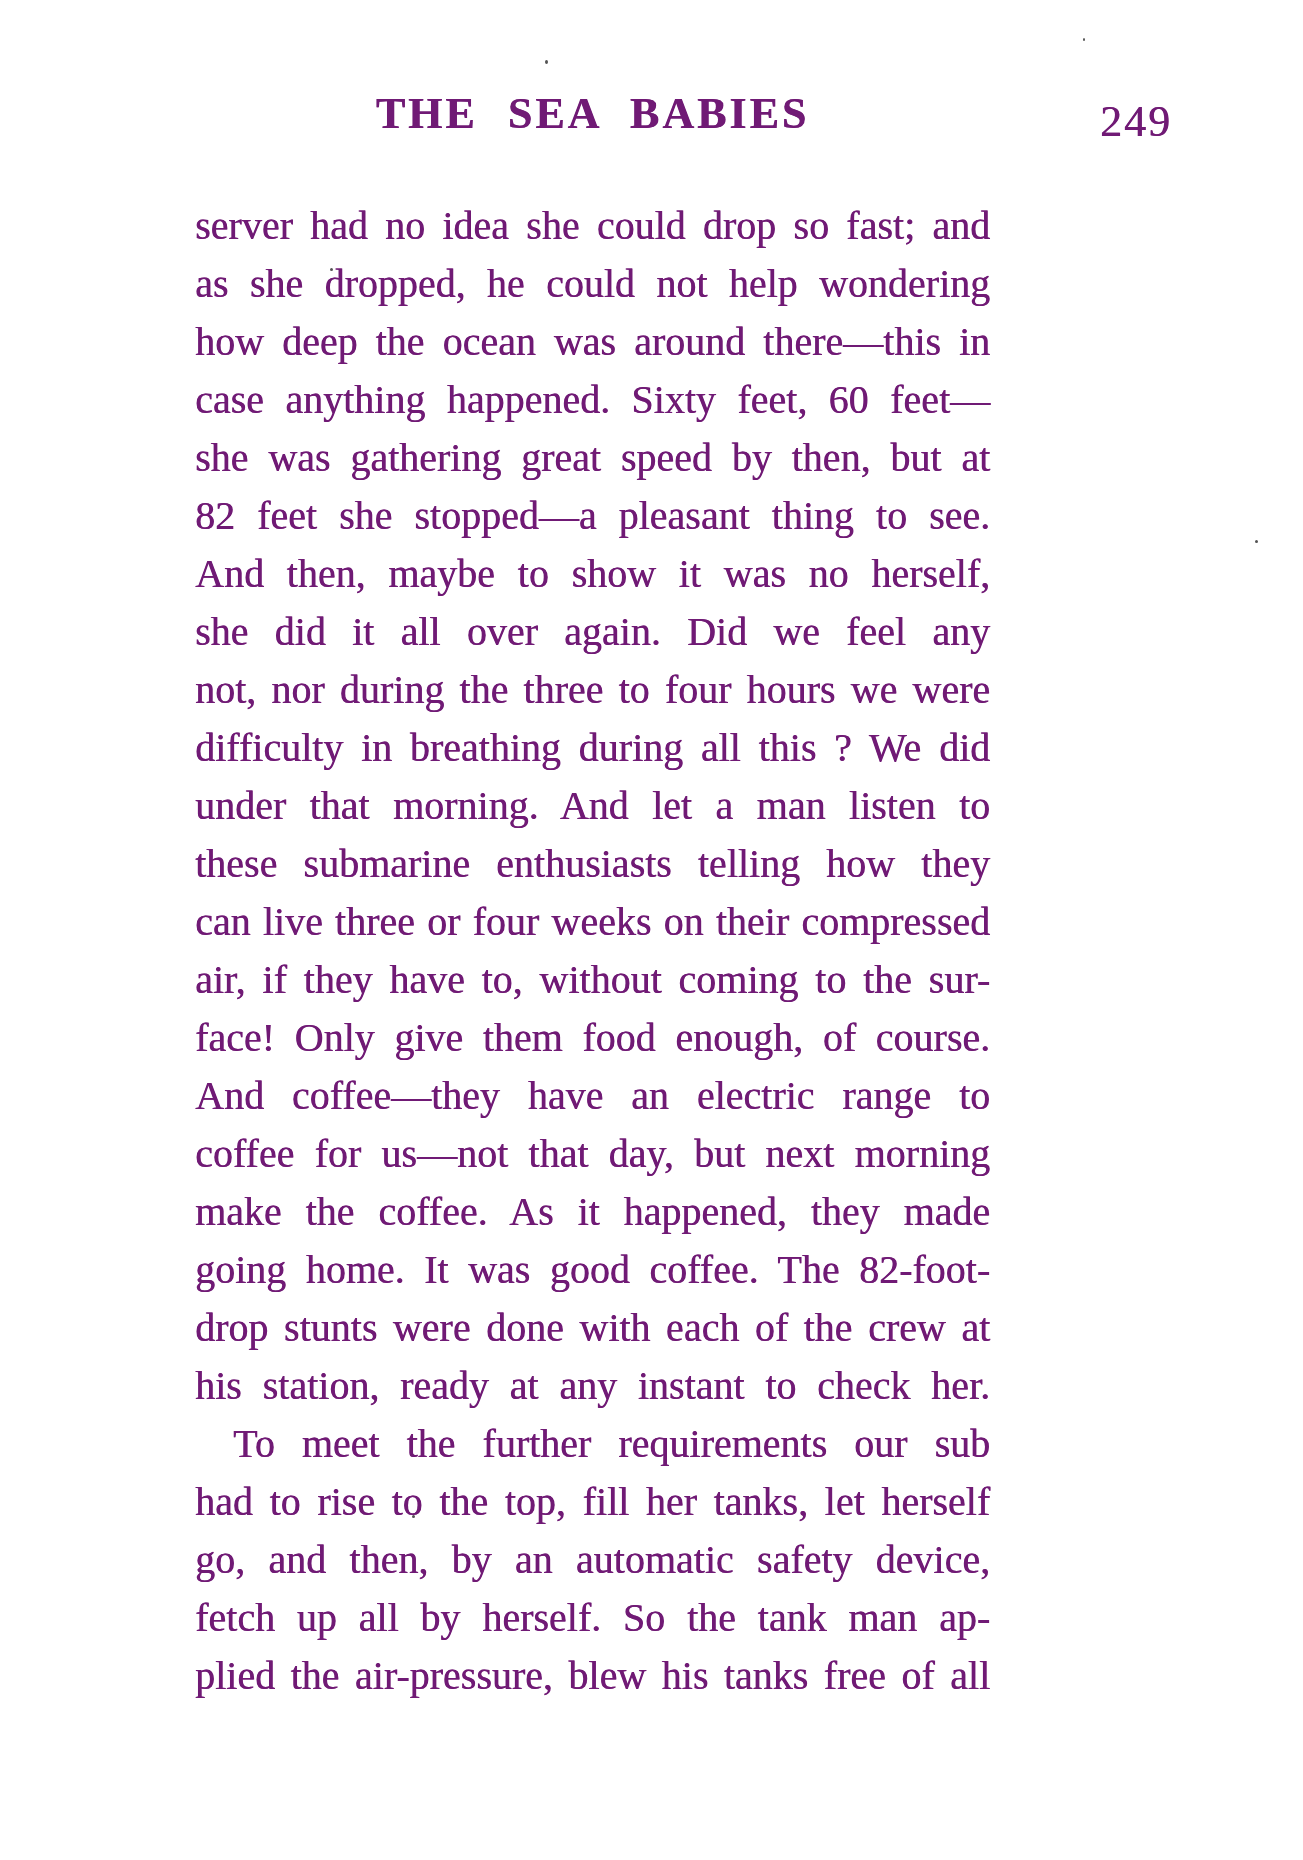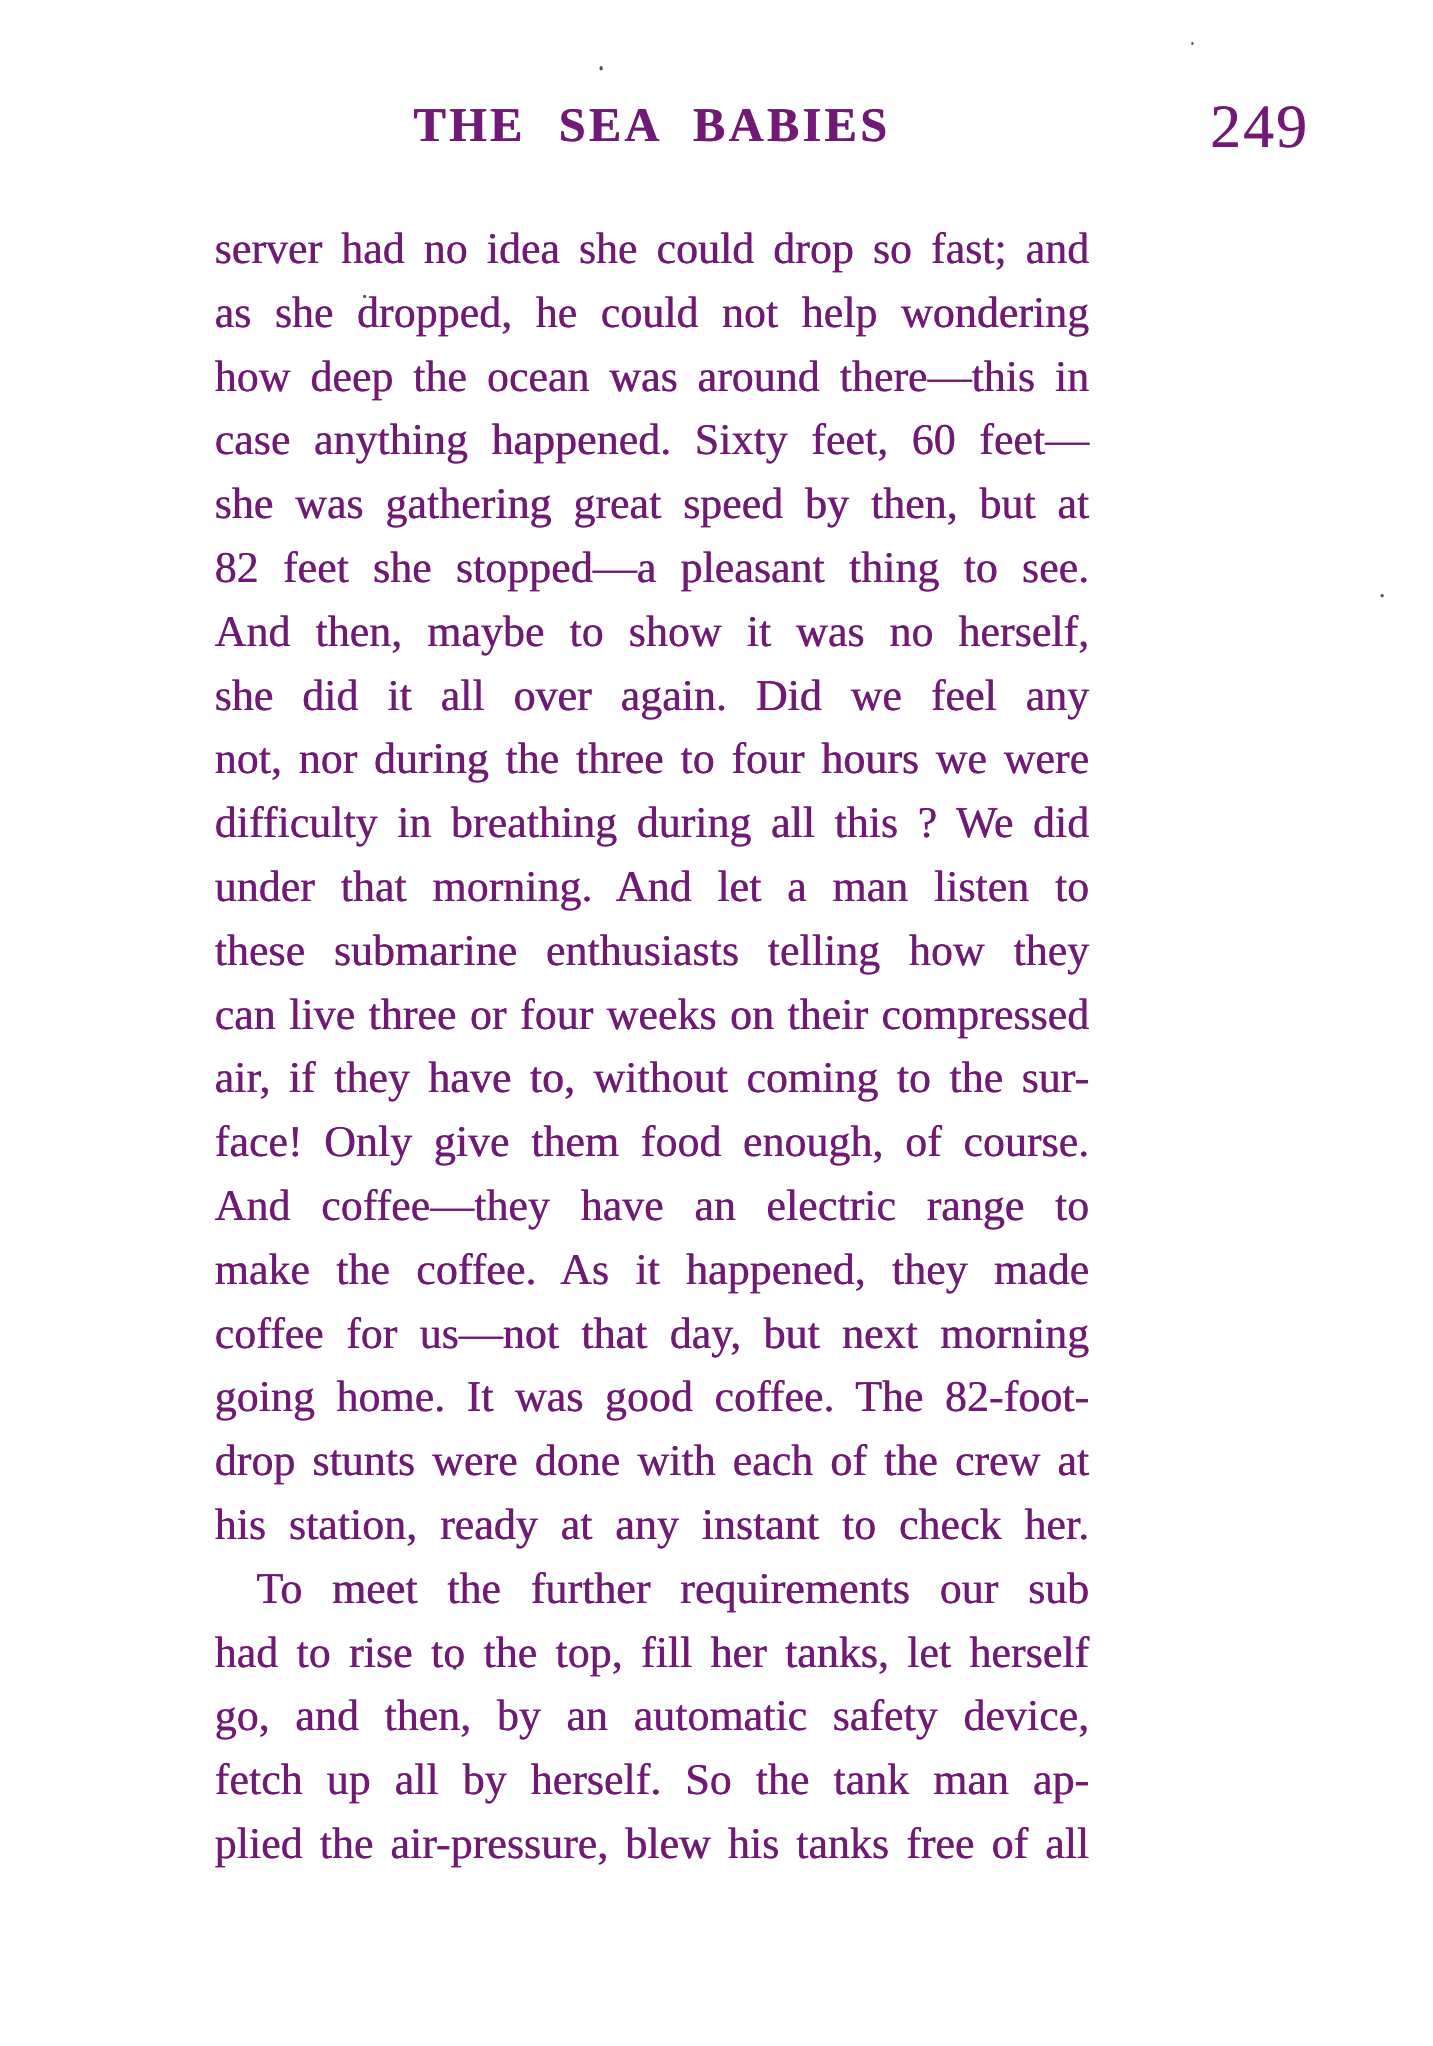--- a/index.html
+++ b/index.html
@@ -23,23 +23,23 @@
     width: 795px;
     text-align: center;
     font-size: 44px;
     letter-spacing: 3px;
     word-spacing: 16px;
     font-weight: bold;
     text-shadow: 0.5px 0 0 currentColor;
   }
   .page-number {
     position: absolute;
-    top: 84px;
+    top: 96px;
     left: 1100px;
-    font-size: 56px;
+    font-size: 44px;
     letter-spacing: 2px;
     text-shadow: 0.5px 0 0 currentColor;
   }
   .text-block {
     position: absolute;
     top: 197px;
     left: 195px;
     width: 795px;
   }
   .para {
@@ -91,22 +91,22 @@
       <div class="line">And then, maybe to show it was no herself,</div>
       <div class="line">she did it all over again. Did we feel any</div>
       <div class="line">not, nor during the three to four hours we were</div>
       <div class="line">difficulty in breathing during all this ? We did</div>
       <div class="line">under that morning. And let a man listen to</div>
       <div class="line">these submarine enthusiasts telling how they</div>
       <div class="line">can live three or four weeks on their compressed</div>
       <div class="line">air, if they have to, without coming to the sur-</div>
       <div class="line">face! Only give them food enough, of course.</div>
       <div class="line">And coffee—they have an electric range to</div>
+      <div class="line">coffee for us—not that day, but next morning</div>
       <div class="line">make the coffee. As it happened, they made</div>
-      <div class="line">coffee for us—not that day, but next morning</div>
       <div class="line">going home. It was good coffee. The 82-foot-</div>
       <div class="line">drop stunts were done with each of the crew at</div>
       <div class="line">his station, ready at any instant to check her.</div>
     </div>
 
     <div class="para indented">
       <div class="line">To meet the further requirements our sub</div>
       <div class="line">had to rise to the top, fill her tanks, let herself</div>
       <div class="line">go, and then, by an automatic safety device,</div>
       <div class="line">fetch up all by herself. So the tank man ap-</div>

